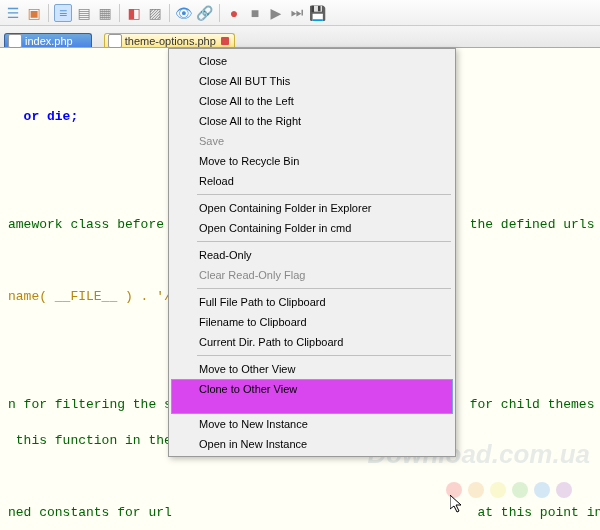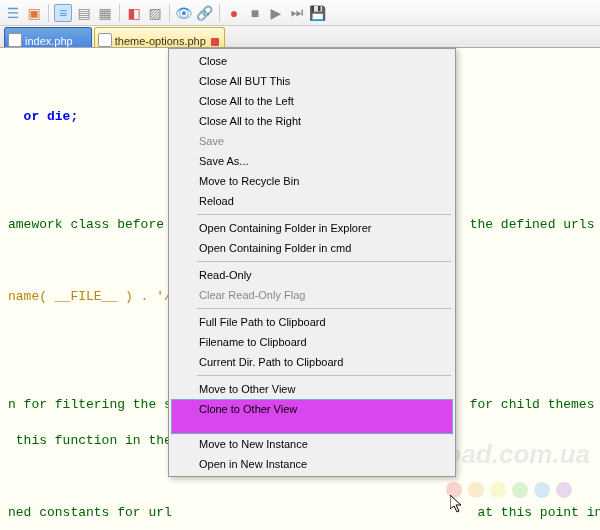--- a/index.html
+++ b/index.html
@@ -38,31 +38,31 @@
     .tabbar {
       height: 22px;
       background: linear-gradient(#f5f5f5, #e8e8e8);
       border-bottom: 1px solid #aaa;
       display: flex;
       align-items: flex-end;
       padding-left: 4px;
       position: relative;
     }
     .tab {
-      height: 20px;
+      height: 14px;
       padding: 0 18px 0 20px;
       background: linear-gradient(#6fa8dc, #4a86e8);
       border: 1px solid #34609c;
       border-bottom: none;
       border-radius: 3px 3px 0 0;
       color: #fff;
       font-size: 11px;
       display: flex;
-      align-items: flex-end;
-      margin-right: 2px;
+      align-items: center;
+      margin-right: 12px;
       position: relative;
       white-space: nowrap;
     }
     .tab.active {
       background: linear-gradient(#fff9e0, #ffe989);
       border: 1px solid #cbb33a;
       border-bottom: none;
       color: #333;
     }
     .tab .file-icon {
@@ -232,21 +232,20 @@
 
 
 </div>
 
 <div class="context-menu" id="ctx">
     <div class="item">Close</div>
     <div class="item">Close All BUT This</div>
     <div class="item">Close All to the Left</div>
     <div class="item">Close All to the Right</div>
     <div class="item disabled">Save</div>
-    <div class="item">Save As...</div>
     <div class="item">Move to Recycle Bin</div>
     <div class="item">Reload</div>
     <div class="sep"></div>
     <div class="item">Open Containing Folder in Explorer</div>
     <div class="item">Open Containing Folder in cmd</div>
     <div class="sep"></div>
     <div class="item">Read-Only</div>
     <div class="item disabled">Clear Read-Only Flag</div>
     <div class="sep"></div>
     <div class="item">Full File Path to Clipboard</div>

